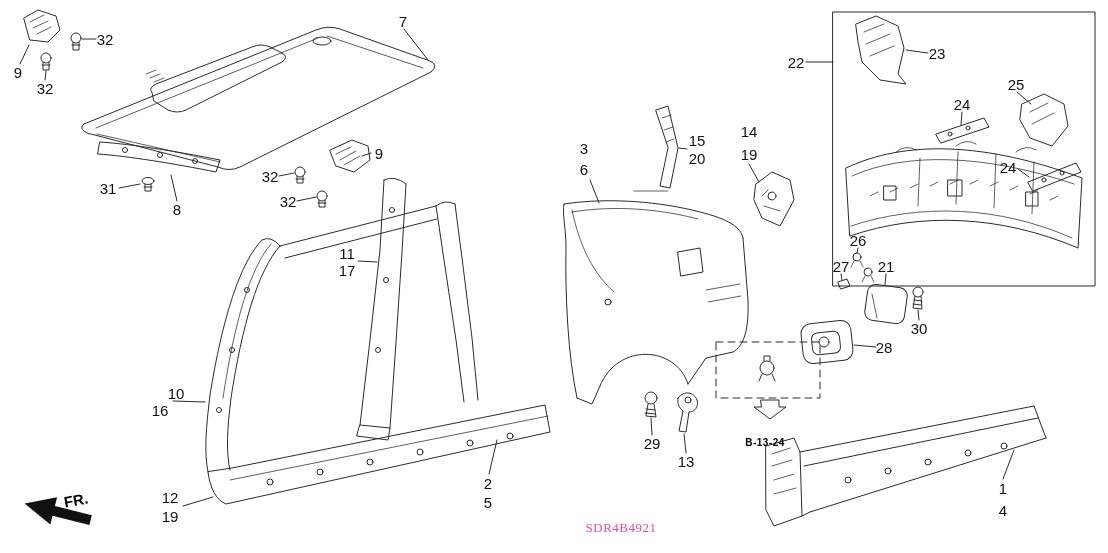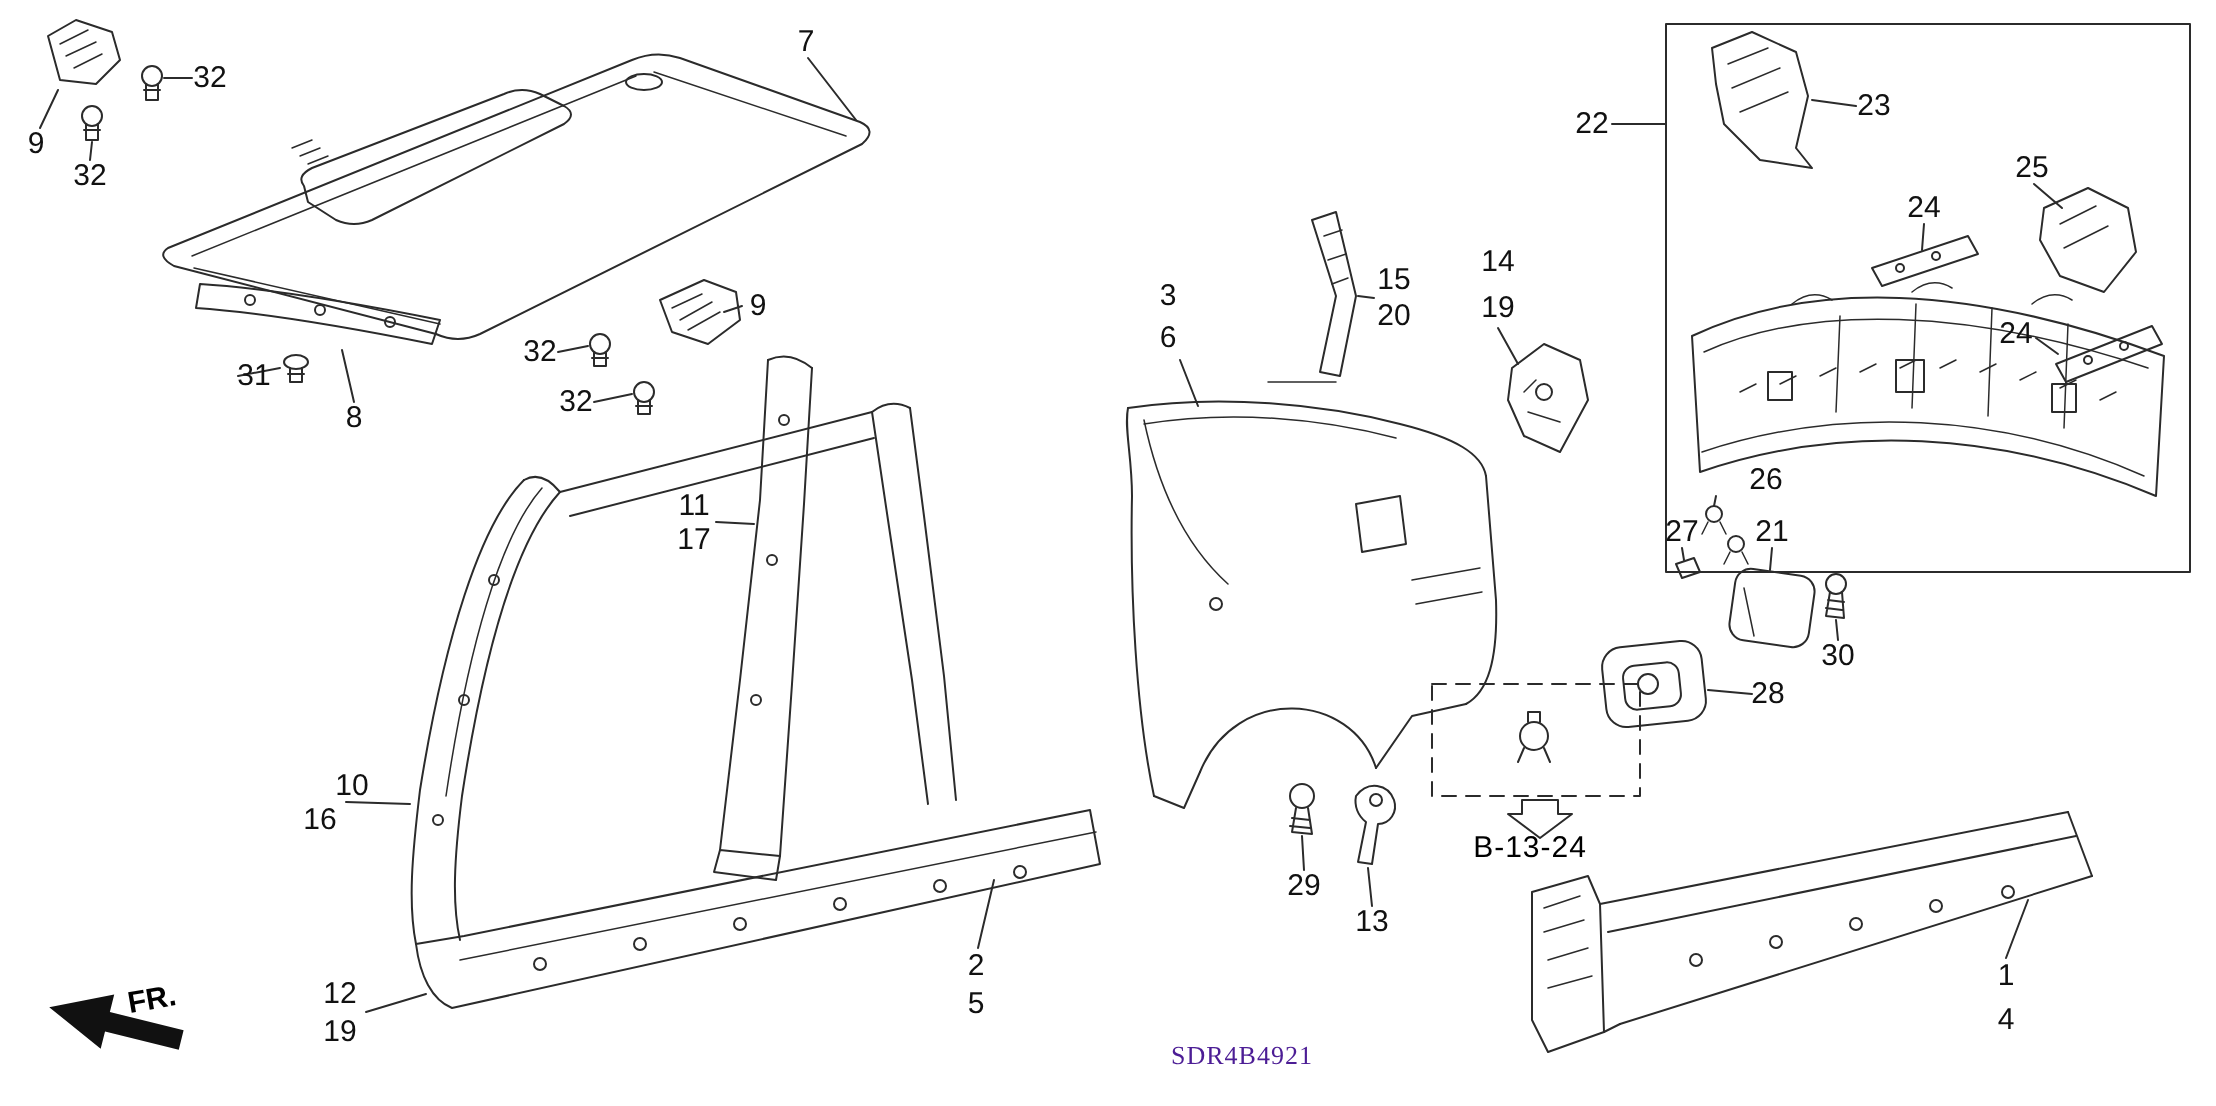--- a/index.html
+++ b/index.html
@@ -7,29 +7,29 @@
     position:relative;width:1108px;height:553px;background:#ffffff;
     font-family:"Liberation Sans",sans-serif;overflow:hidden;
   }
   .stage svg{position:absolute;left:0;top:0;}
   .part-label{
     position:absolute;transform:translate(-50%,-50%);
     font-size:15px;line-height:1;color:#111;white-space:nowrap;
   }
   .ref-label{
     position:absolute;transform:translate(-50%,-50%);
-    font-size:15px;font-weight:normal;color:#000;letter-spacing:.5px;
+    font-size:10px;font-weight:bold;color:#000;letter-spacing:.5px;margin-top:18px;
   }
   .fr-label{
     position:absolute;transform:translate(-50%,-50%) rotate(-10deg);
     font-size:15px;font-weight:bold;color:#000;
   }
   .diagram-code{
     position:absolute;transform:translate(-50%,-50%);
-    font-size:13px;font-family:"Liberation Serif",serif;color:#4c1d95;letter-spacing:.5px;
+    font-size:13px;font-family:"Liberation Serif",serif;color:#ec4899;letter-spacing:.5px;
   }
   #art path,#art line,#art circle,#art rect,#art ellipse,#art polyline{
     stroke:#2b2b2b;stroke-width:1;fill:none;stroke-linecap:round;stroke-linejoin:round;
   }
   #art .solid{fill:#111;stroke:none;}
   #art .whitefill{fill:#fff;}
   #art .thin{stroke-width:.75;}
 </style>
 </head>
 <body>
@@ -249,21 +249,21 @@
     <g transform="translate(28,490) rotate(14)">
       <polygon class="solid" points="0,14 30,0 30,9 68,9 68,19 30,19 30,28"></polygon>
     </g>
   </svg>
 
   <div id="label-layer">
       <div class="part-label" style="left: 18px; top: 72px;">9</div>
       <div class="part-label" style="left: 105px; top: 39px;">32</div>
       <div class="part-label" style="left: 45px; top: 88px;">32</div>
       <div class="part-label" style="left: 403px; top: 21px;">7</div>
-      <div class="part-label" style="left: 108px; top: 188px; margin-left: 19px;">31</div>
+      <div class="part-label" style="left: 108px; top: 188px;">31</div>
       <div class="part-label" style="left: 177px; top: 209px;">8</div>
       <div class="part-label" style="left: 270px; top: 176px;">32</div>
       <div class="part-label" style="left: 288px; top: 201px;">32</div>
       <div class="part-label" style="left: 379px; top: 153px;">9</div>
       <div class="part-label" style="left: 347px; top: 253px;">11</div>
       <div class="part-label" style="left: 347px; top: 270px;">17</div>
       <div class="part-label" style="left: 176px; top: 393px;">10</div>
       <div class="part-label" style="left: 160px; top: 410px;">16</div>
       <div class="part-label" style="left: 170px; top: 497px;">12</div>
       <div class="part-label" style="left: 170px; top: 516px;">19</div>
@@ -273,21 +273,21 @@
       <div class="part-label" style="left: 584px; top: 169px;">6</div>
       <div class="part-label" style="left: 697px; top: 140px;">15</div>
       <div class="part-label" style="left: 697px; top: 158px;">20</div>
       <div class="part-label" style="left: 749px; top: 131px;">14</div>
       <div class="part-label" style="left: 749px; top: 154px;">19</div>
       <div class="part-label" style="left: 796px; top: 62px;">22</div>
       <div class="part-label" style="left: 937px; top: 53px;">23</div>
       <div class="part-label" style="left: 962px; top: 104px;">24</div>
       <div class="part-label" style="left: 1016px; top: 84px;">25</div>
       <div class="part-label" style="left: 1008px; top: 167px;">24</div>
-      <div class="part-label" style="left: 858px; top: 240px; margin-left: 25px;">26</div>
+      <div class="part-label" style="left: 858px; top: 240px;">26</div>
       <div class="part-label" style="left: 841px; top: 266px;">27</div>
       <div class="part-label" style="left: 886px; top: 266px;">21</div>
       <div class="part-label" style="left: 919px; top: 328px;">30</div>
       <div class="part-label" style="left: 884px; top: 347px;">28</div>
       <div class="part-label" style="left: 652px; top: 443px;">29</div>
       <div class="part-label" style="left: 686px; top: 461px;">13</div>
       <div class="part-label" style="left: 1003px; top: 488px;">1</div>
       <div class="part-label" style="left: 1003px; top: 510px;">4</div>
     </div>
 

